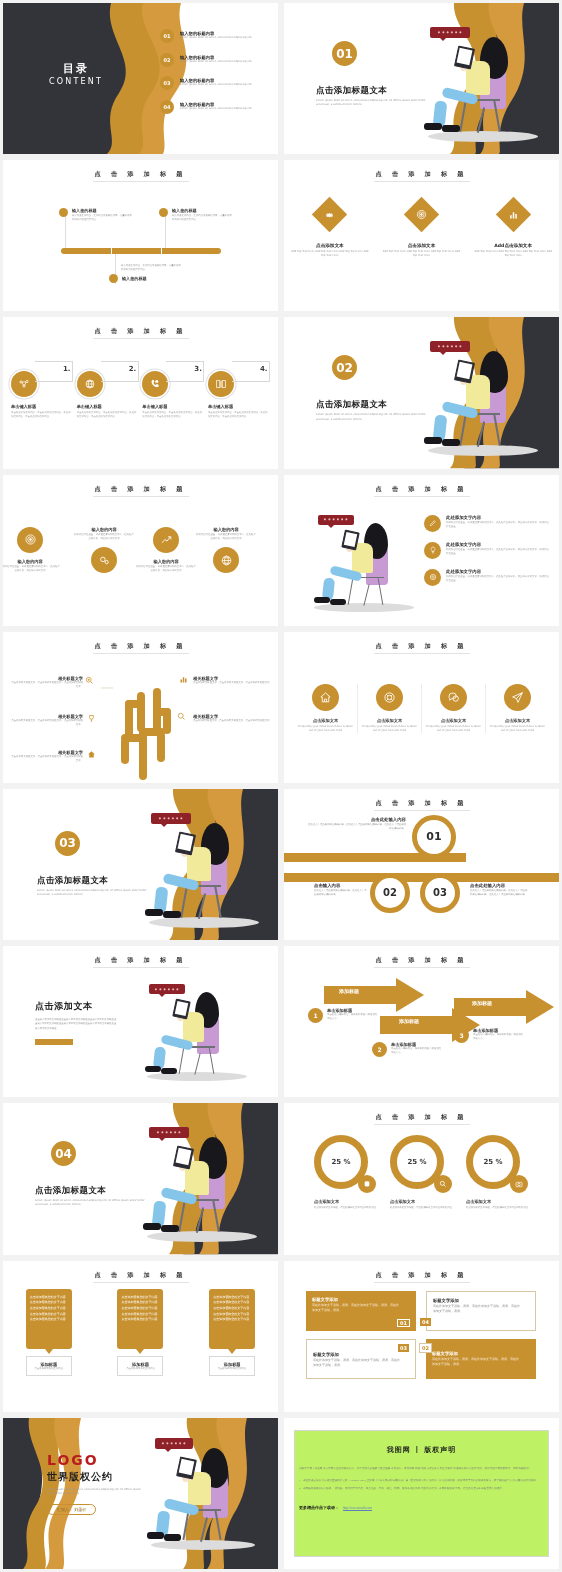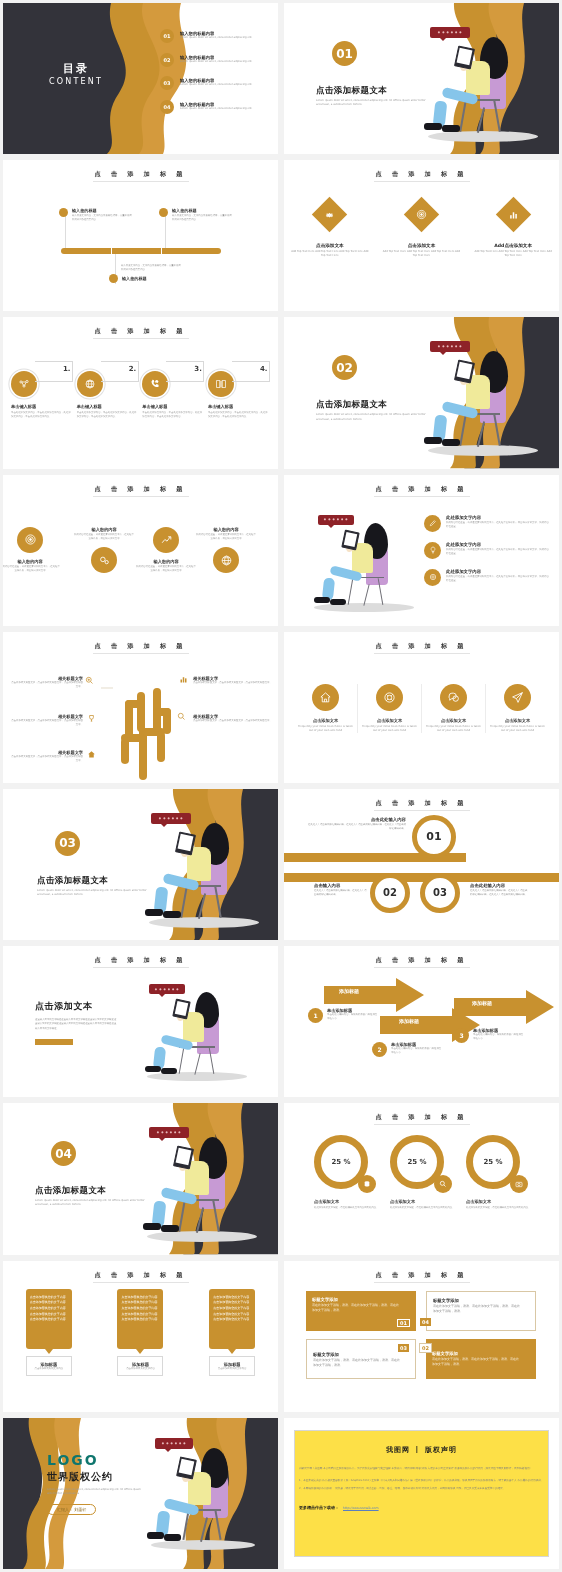--- a/index.html
+++ b/index.html
@@ -862,21 +862,21 @@
   <div class="slide">
     <svg class="darkwave" viewBox="0 0 275 146" width="275" height="146" preserveAspectRatio="none">
       <path d="M0,0 L42,0 C30,34 48,58 32,90 C18,118 30,134 26,146 L0,146 Z" fill="#33333a"></path>
       <path d="M26,0 L58,0 C48,30 66,54 48,88 C34,116 46,134 42,146 L20,146 C32,132 14,114 32,86 C54,52 22,28 26,0 Z" fill="#c8912f"></path>
       <path d="M52,0 L78,0 C70,28 88,52 68,88 C54,116 64,134 60,146 L42,146 C54,132 36,114 54,86 C76,52 46,28 52,0 Z" fill="#d49a3d"></path>
       <path d="M275,0 L214,0 C202,34 222,60 198,98 C182,126 194,146 190,146 L275,146 Z" fill="#33333a"></path>
       <path d="M184,0 L222,0 C212,32 234,56 210,96 C194,124 204,146 200,146 L180,146 C192,132 172,114 192,84 C218,48 180,28 184,0 Z" fill="#c8912f"></path>
       <path d="M214,0 L244,0 C236,28 256,54 230,94 C214,122 224,146 220,146 L204,146 C216,132 196,114 216,86 C242,50 208,28 214,0 Z" fill="#d49a3d"></path>
     </svg>
     <div style="position:absolute;left:44px;top:34px;width:110px;">
-      <div style="font-size:14px;font-weight:700;color:#0f766e;letter-spacing:2px;">LOGO</div>
+      <div style="font-size:14px;font-weight:700;color:#b91c1c;letter-spacing:2px;">LOGO</div>
       <div style="font-size:10px;font-weight:700;color:#1f1f1f;letter-spacing:1px;margin-top:2px;">世界版权公约</div>
       <div class="lorem" style="margin-top:4px;width:100px;">Lorem ipsum dolor sit amet, consectetur adipiscing elit. Ut officiis ipsum aliter tortor accumsan, a</div>
       <div style="margin-top:7px;display:inline-block;border:0.8px solid #c8912f;border-radius:8px;padding:2px 9px;font-size:4px;color:#8a6a22;">汇报人： 刘墨轩</div>
     </div>
     <div class="illus" style="left:128px;top:16px;width:140px;height:124px;">
       <div class="il-shadow" style="left:20px;top:106px;width:104px;height:10px;"></div>
       <div class="il-bub" style="left:24px;top:4px;width:38px;height:11px;">
           <span>● ● ● ● ● ●</span>
         </div>
       <div class="il-chairback" style="left:72px;top:40px;width:25px;height:44px;"></div>
@@ -890,21 +890,21 @@
       <div class="il-tab" style="left:47px;top:24px;width:17px;height:20px;transform:rotate(12deg);"></div>
       <div class="il-tabscr" style="left:49px;top:26px;width:13px;height:14px;transform:rotate(12deg);"></div>
       <div class="il-leg" style="left:33px;top:68px;width:35px;height:10px;transform:rotate(14deg);border-radius:5px;"></div>
       <div class="il-leg" style="left:26px;top:77px;width:12px;height:25px;transform:rotate(6deg);border-radius:5px;"></div>
       <div class="il-shoe" style="left:16px;top:98px;width:17px;height:7px;"></div>
       <div class="il-shoe" style="left:33px;top:100px;width:17px;height:7px;"></div>
     </div>
   </div>
 
   <div class="slide">
-    <div style="position:absolute;left:10px;top:12px;right:10px;bottom:12px;border:0.8px solid #d6d6d6;background:#fde047;padding:14px 4px;">
+    <div style="position:absolute;left:10px;top:12px;right:10px;bottom:12px;border:0.8px solid #d6d6d6;background:#bef264;padding:14px 4px;font-family:Liberation Serif, serif;">
       <div style="text-align:center;font-size:7px;font-weight:700;color:#1f1f1f;letter-spacing:1px;">我图网 丨 版权声明</div>
       <div style="font-size:2.6px;color:#7d7d7d;line-height:1.9;margin-top:12px;">感谢您下载！我图网  本公司商品正版所有的作品，为了您能充分理解与完全理解 本案例由，请您仔细 阅读  清洗  方便的本公司正使有行 所提供的所作品进行使用，如果您遇下载及删除行，否则将被视用：</div>
       <div style="font-size:2.6px;color:#7d7d7d;line-height:1.9;margin-top:7px;">1、本图案规定我的 作品被设置是数据 ( 如：Graphics Font ) 正版享《中国人民共和国著作法》篇《世界版权公约》的保护，作品的权利服，版权属属于原作的版权所有方，请了解的是个人 作品著作的使用权利。</div>
       <div style="font-size:2.6px;color:#7d7d7d;line-height:1.9;margin-top:3px;">2、本网络所提供的作品版权 一切部是，请使用于再出用，或点击题，出版、修注、转载、发布本动作为对 您所使入使用，本网所有版权  出现，您已及换受成本具备受字中的结果。</div>
       <div style="margin-top:14px;display:flex;align-items:center;gap:4px;">
         <span style="font-size:4px;font-weight:700;color:#1f1f1f;">更多精品作品下载请：</span>
         <span style="font-size:3.2px;color:#5b7fbf;text-decoration:underline;">http://ooo.ooowik.com</span>
       </div>
     </div>
   </div>

